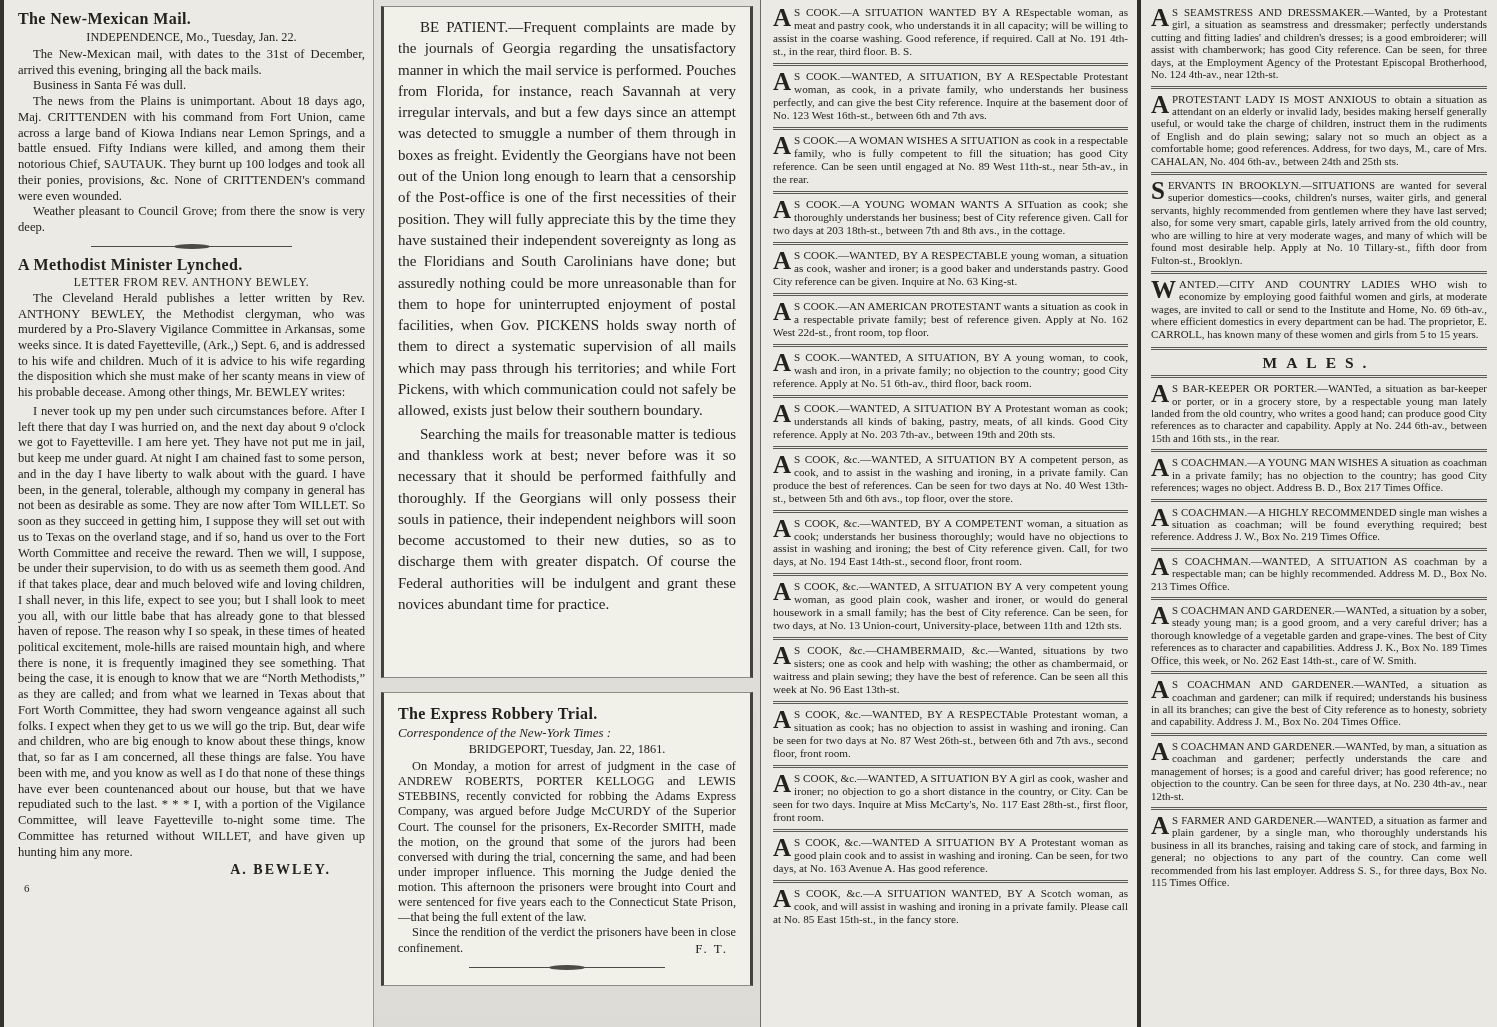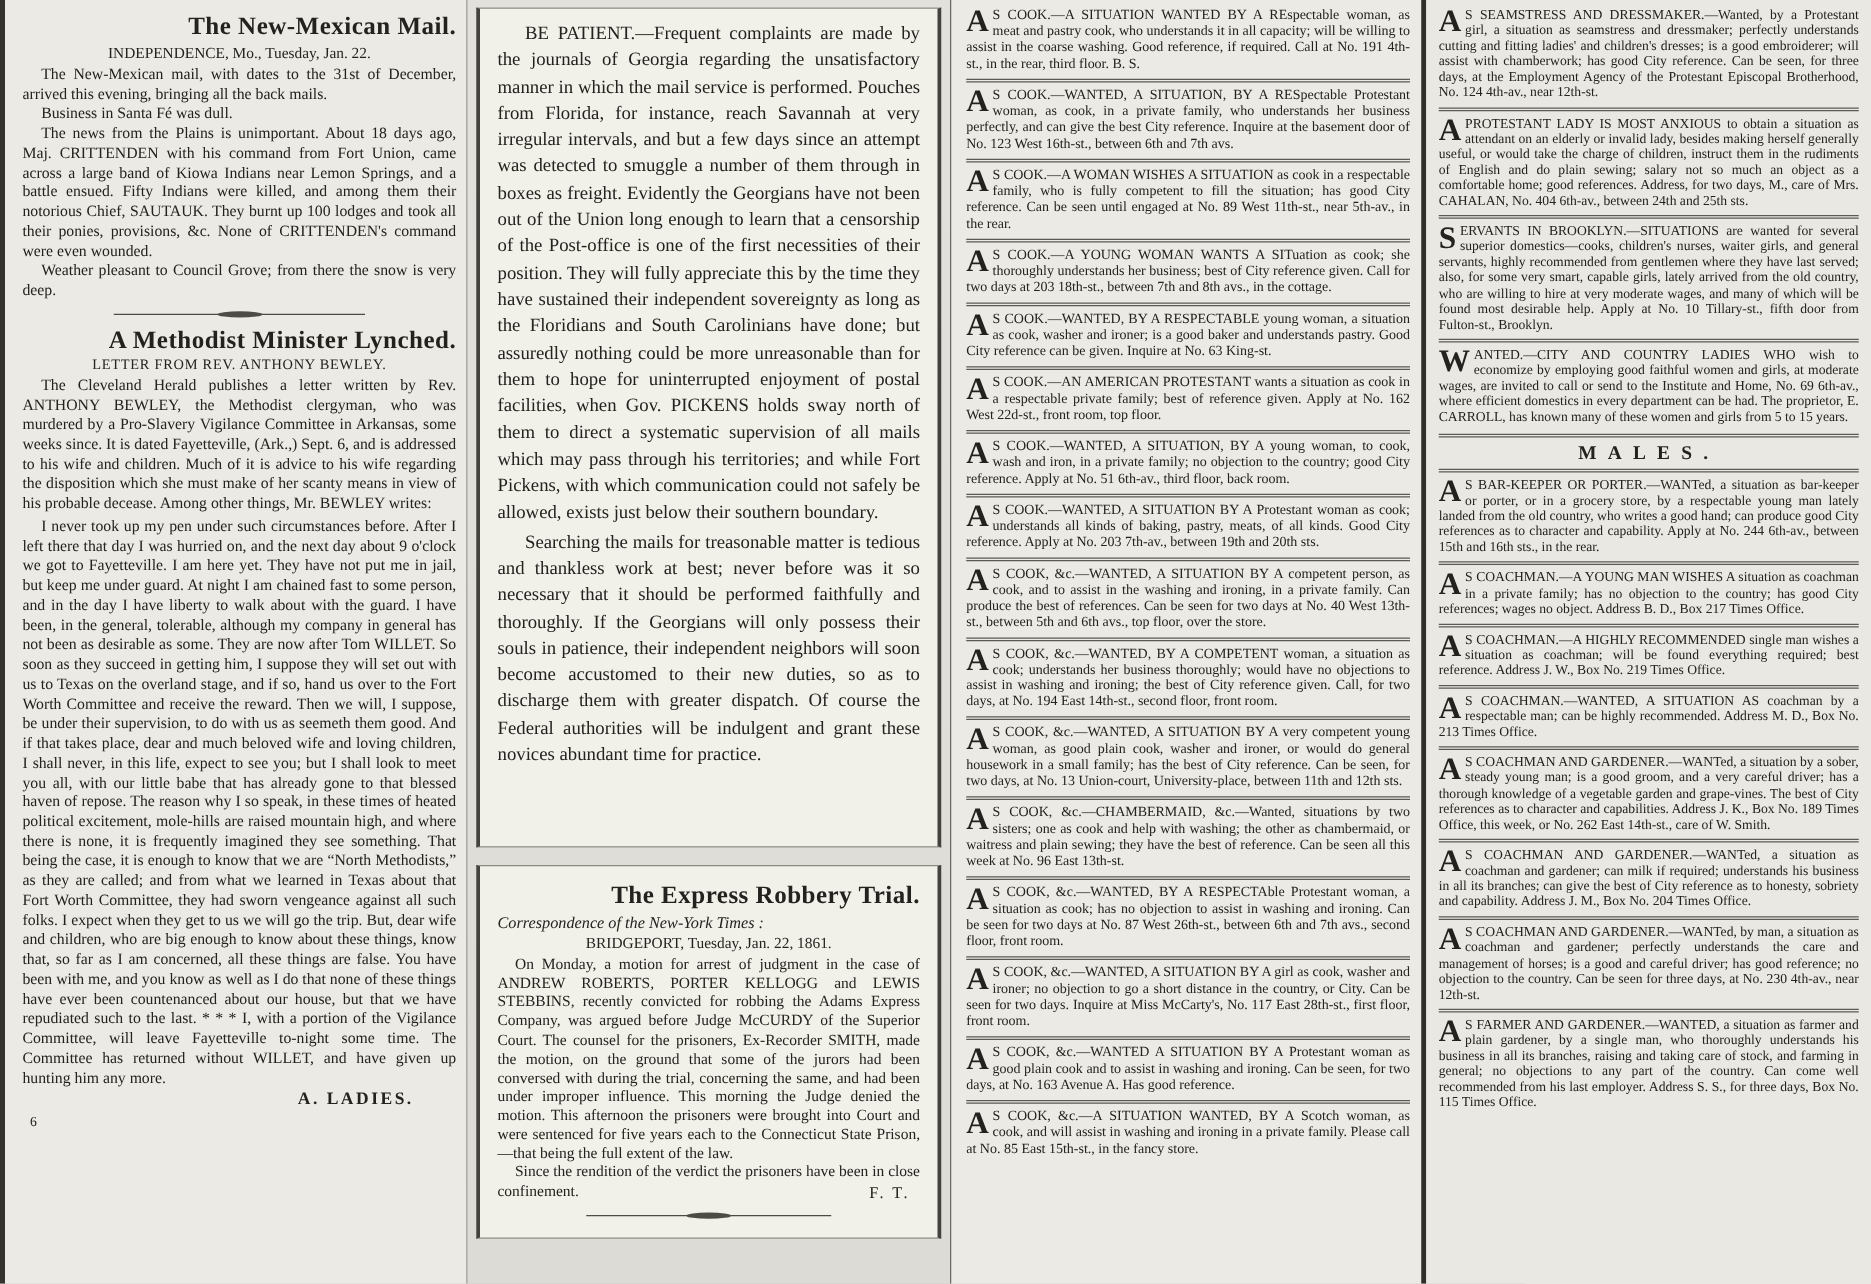--- a/index.html
+++ b/index.html
@@ -27,22 +27,22 @@
     width:381px; padding:2px 9px 0 12px;
     background:#eceae4;
     border-left:1px solid #6b6a64; border-right:4px solid #2f2e2a;
   }
   .col4 {
     flex:1; padding:2px 10px 0 10px;
     background:#eae8e2;
   }
   
   .headline {
-    margin:6px 0 2px; text-align:right;
-    font-size:20px; font-weight:bold; letter-spacing:.4px;
+    margin:6px 0 2px; text-align:left;
+    font-size:16px; font-weight:bold; letter-spacing:.4px;
   }
   .subhead {
     text-align:center; font-size:11.5px; letter-spacing:.6px; margin-bottom:3px;
   }
   .dateline { text-align:center; font-size:12.3px; margin:1px 0 2px; }
   .body {
     margin:0; font-size:12.6px; line-height:1.25;
     text-align:justify; text-indent:15px;
   }
   .letter { margin-top:3px; }
@@ -116,21 +116,21 @@
       <p class="body">Business in Santa Fé was dull.</p>
       <p class="body">The news from the Plains is unimportant. About 18 days ago, Maj. CRITTENDEN with his command from Fort Union, came across a large band of Kiowa Indians near Lemon Springs, and a battle ensued. Fifty Indians were killed, and among them their notorious Chief, SAUTAUK. They burnt up 100 lodges and took all their ponies, provisions, &amp;c. None of CRITTENDEN's command were even wounded.</p>
       <p class="body">Weather pleasant to Council Grove; from there the snow is very deep.</p>
     </div>
     <div class="orn"></div>
     <div>
       <h2 class="headline">A Methodist Minister Lynched.</h2>
       <div class="subhead">LETTER FROM REV. ANTHONY BEWLEY.</div>
       <p class="body">The Cleveland Herald publishes a letter written by Rev. ANTHONY BEWLEY, the Methodist clergyman, who was murdered by a Pro-Slavery Vigilance Committee in Arkansas, some weeks since. It is dated Fayetteville, (Ark.,) Sept. 6, and is addressed to his wife and children. Much of it is advice to his wife regarding the disposition which she must make of her scanty means in view of his probable decease. Among other things, Mr. BEWLEY writes:</p>
       <p class="body letter">I never took up my pen under such circumstances before. After I left there that day I was hurried on, and the next day about 9 o'clock we got to Fayetteville. I am here yet. They have not put me in jail, but keep me under guard. At night I am chained fast to some person, and in the day I have liberty to walk about with the guard. I have been, in the general, tolerable, although my company in general has not been as desirable as some. They are now after Tom WILLET. So soon as they succeed in getting him, I suppose they will set out with us to Texas on the overland stage, and if so, hand us over to the Fort Worth Committee and receive the reward. Then we will, I suppose, be under their supervision, to do with us as seemeth them good. And if that takes place, dear and much beloved wife and loving children, I shall never, in this life, expect to see you; but I shall look to meet you all, with our little babe that has already gone to that blessed haven of repose. The reason why I so speak, in these times of heated political excitement, mole-hills are raised mountain high, and where there is none, it is frequently imagined they see something. That being the case, it is enough to know that we are “North Methodists,” as they are called; and from what we learned in Texas about that Fort Worth Committee, they had sworn vengeance against all such folks. I expect when they get to us we will go the trip. But, dear wife and children, who are big enough to know about these things, know that, so far as I am concerned, all these things are false. You have been with me, and you know as well as I do that none of these things have ever been countenanced about our house, but that we have repudiated such to the last.  *  *  *  I, with a portion of the Vigilance Committee, will leave Fayetteville to-night some time. The Committee has returned without WILLET, and have given up hunting him any more.</p>
-      <div class="sig">A. LADIES.</div>
+      <div class="sig">A. BEWLEY.</div>
     </div>
     <div class="pagemark">6</div>
   </div>
 
   <div class="col col2">
     <div class="piece piece-bepatient">
       <p class="body2">BE PATIENT.—Frequent complaints are made by the journals of Georgia regarding the unsatisfactory manner in which the mail service is performed. Pouches from Florida, for instance, reach Savannah at very irregular intervals, and but a few days since an attempt was detected to smuggle a number of them through in boxes as freight. Evidently the Georgians have not been out of the Union long enough to learn that a censorship of the Post-office is one of the first necessities of their position. They will fully appreciate this by the time they have sustained their independent sovereignty as long as the Floridians and South Carolinians have done; but assuredly nothing could be more unreasonable than for them to hope for uninterrupted enjoyment of postal facilities, when Gov. PICKENS holds sway north of them to direct a systematic supervision of all mails which may pass through his territories; and while Fort Pickens, with which communication could not safely be allowed, exists just below their southern boundary.</p>
       <p class="body2">Searching the mails for treasonable matter is tedious and thankless work at best; never before was it so necessary that it should be performed faithfully and thoroughly. If the Georgians will only possess their souls in patience, their independent neighbors will soon become accustomed to their new duties, so as to discharge them with greater dispatch. Of course the Federal authorities will be indulgent and grant these novices abundant time for practice.</p>
     </div>
     <div class="piece piece-express">

